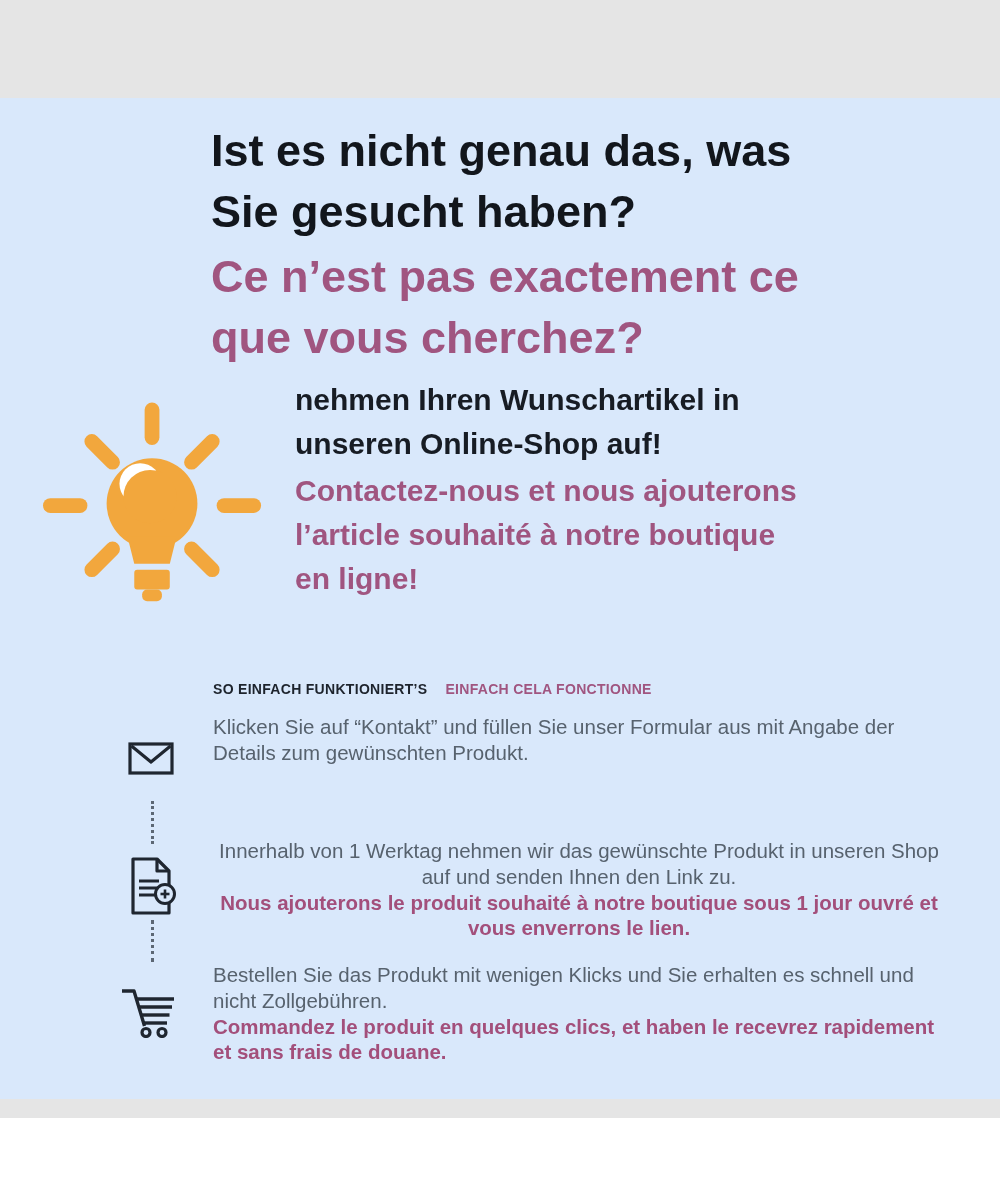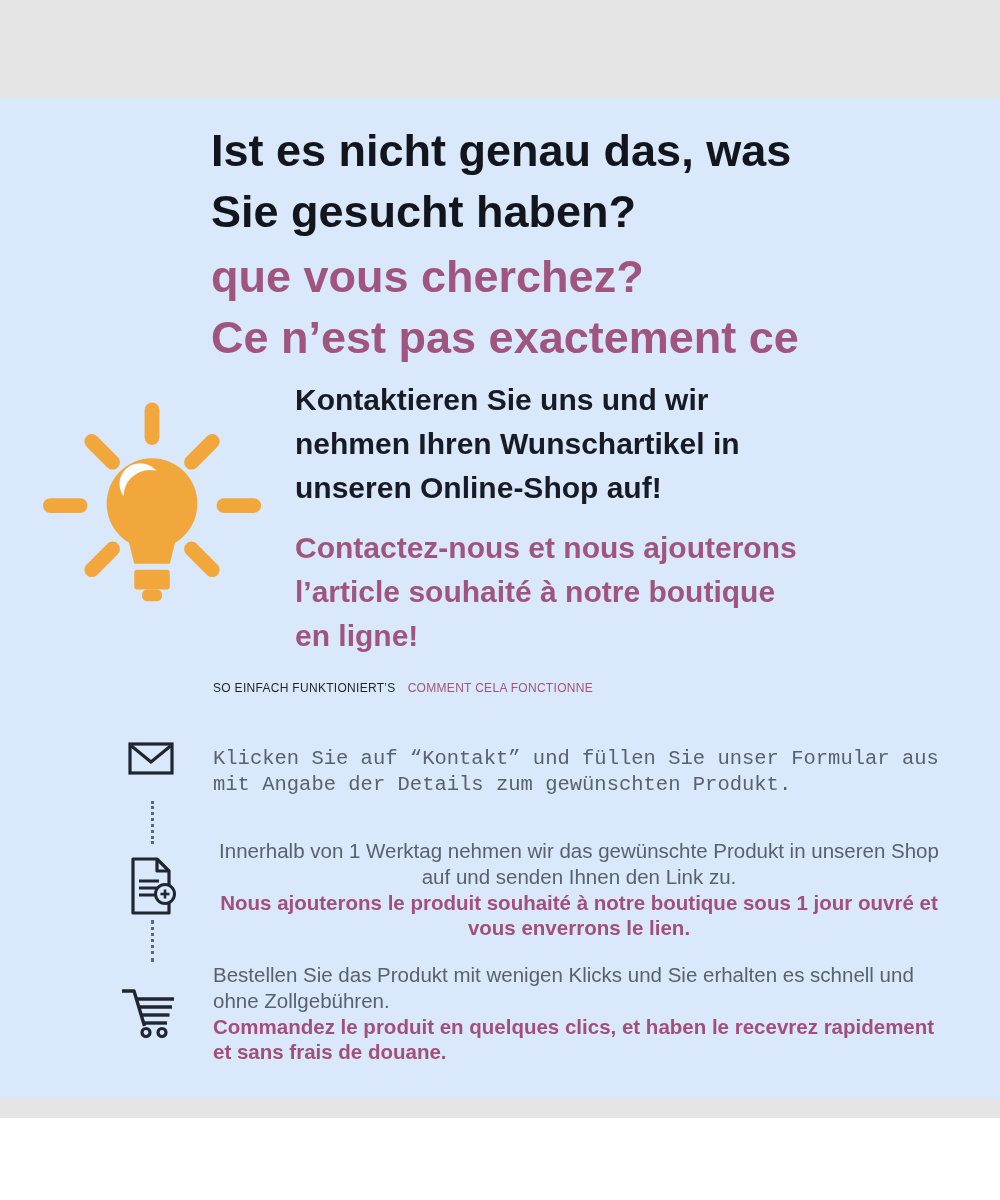--- a/index.html
+++ b/index.html
@@ -15,34 +15,34 @@
   .hero{position:absolute;left:211px;top:120px;}
   .hero .line{display:block;white-space:nowrap;font-size:45px;line-height:61px;font-weight:700;}
   .hero .de .line{color:#12161c;}
   .hero .fr{margin-top:4px;}
   .hero .fr .line{color:#a05580;}
   
   .bulb{position:absolute;left:40px;top:400px;}
   .contact{position:absolute;left:295px;top:378px;width:600px;}
   .contact .line{display:block;white-space:nowrap;font-size:30px;line-height:44px;font-weight:700;}
   .contact .de .line{color:#171c24;}
-  .contact .fr{margin-top:16px;}
+  .contact .fr{margin-top:3px;}
   .contact .fr .line{color:#a05580;}
   
   .how-header{
-    position:absolute;left:213px;top:681px;display:flex;gap:12px;
-    font-size:12px;font-weight:400;letter-spacing:.3px;white-space:nowrap;
+    position:absolute;left:213px;top:681px;display:flex;gap:18px;
+    font-size:14px;font-weight:700;letter-spacing:.3px;white-space:nowrap;
   }
   .how-header .de{color:#1d232c;}
   .how-header .fr{color:#a05580;}
   
   .step-text{position:absolute;left:213px;width:732px;font-size:20.5px;line-height:25.8px;}
   .step-text .de{margin:0;color:#57626e;font-weight:400;}
   .step-text .fr{margin:0;color:#a34f7b;font-weight:700;}
-  .step1{top:746px;font-family:Liberation Mono, monospace;}
+  .step1{top:714px;}
   .step2{top:838px;text-align:center;}
   .step3{top:962px;}
   .step-icon{position:absolute;}
   .icon-envelope{left:128px;top:742px;}
   .icon-document{left:127px;top:856px;}
   .icon-cart{left:119px;top:986px;}
   .connector{
     position:absolute;left:151px;width:0;
     border-left:3px dotted #5c6774;
   }
@@ -54,22 +54,22 @@
 
 <div class="page">
   <div class="blue-panel"></div>
 
   <header class="hero">
     <div class="de">
       <span class="line">Ist es nicht genau das, was</span>
       <span class="line">Sie gesucht haben?</span>
     </div>
     <div class="fr">
+      <span class="line">Ce n’est pas exactement ce</span>
       <span class="line">que vous cherchez?</span>
-      <span class="line">Ce n’est pas exactement ce</span>
     </div>
   </header>
 
   <svg class="bulb" width="228" height="222" viewBox="0 0 230 225">
     <g stroke="#f2a73d" stroke-width="15" stroke-linecap="round">
       <line x1="113" y1="10" x2="113" y2="38"></line>
       <line x1="52" y1="42" x2="73" y2="63"></line>
       <line x1="174" y1="42" x2="153" y2="63"></line>
       <line x1="10" y1="107" x2="40" y2="107"></line>
       <line x1="186" y1="107" x2="216" y2="107"></line>
@@ -79,34 +79,33 @@
     <circle cx="113" cy="105" r="46" fill="#f2a73d"></circle>
     <path d="M88 138 L138 138 L131 166 L95 166 Z" fill="#f2a73d"></path>
     <circle cx="101" cy="85" r="21" fill="#ffffff"></circle>
     <circle cx="111" cy="98" r="27" fill="#f2a73d"></circle>
     <rect x="95" y="172" width="36" height="20" rx="3" fill="#f2a73d"></rect>
     <rect x="103" y="192" width="20" height="12" rx="5" fill="#f2a73d"></rect>
   </svg>
 
   <section class="contact">
     <div class="de">
-      <span class="line">Kontaktieren Sie uns und wir</span>
       <span class="line">nehmen Ihren Wunschartikel in</span>
       <span class="line">unseren Online-Shop auf!</span>
     </div>
     <div class="fr">
       <span class="line">Contactez-nous et nous ajouterons</span>
       <span class="line">l’article souhaité à notre boutique</span>
       <span class="line">en ligne!</span>
     </div>
   </section>
 
   <div class="how-header">
     <span class="de">SO EINFACH FUNKTIONIERT’S</span>
-    <span class="fr">COMMENT CELA FONCTIONNE</span>
+    <span class="fr">EINFACH CELA FONCTIONNE</span>
   </div>
 
   <svg class="step-icon icon-envelope" width="46" height="33" viewBox="0 0 46 33">
     <rect x="2" y="2" width="42" height="29" fill="none" stroke="#1f2630" stroke-width="3.2"></rect>
     <polyline points="3.5,4 23,20 42.5,4" fill="none" stroke="#1f2630" stroke-width="3.2"></polyline>
   </svg>
   <div class="step-text step1">
     <p class="de">Klicken Sie auf “Kontakt” und füllen Sie unser Formular aus mit Angabe der Details zum gewünschten Produkt.</p>
   </div>
 
@@ -132,16 +131,16 @@
   <svg class="step-icon icon-cart" width="58" height="52" viewBox="0 0 58 52">
     <polyline points="3,5 15,5 25.5,40" fill="none" stroke="#1f2630" stroke-width="3.4" stroke-linejoin="round"></polyline>
     <line x1="17.4" y1="13" x2="55" y2="13" stroke="#1f2630" stroke-width="3.4"></line>
     <line x1="19.8" y1="21" x2="53" y2="21" stroke="#1f2630" stroke-width="3.4"></line>
     <line x1="22.2" y1="29" x2="50.5" y2="29" stroke="#1f2630" stroke-width="3.4"></line>
     <line x1="24.6" y1="37" x2="48" y2="37" stroke="#1f2630" stroke-width="3.4"></line>
     <circle cx="27" cy="46.5" r="4" fill="none" stroke="#1f2630" stroke-width="3.2"></circle>
     <circle cx="43" cy="46.5" r="4" fill="none" stroke="#1f2630" stroke-width="3.2"></circle>
   </svg>
   <div class="step-text step3">
-    <p class="de">Bestellen Sie das Produkt mit wenigen Klicks und Sie erhalten es schnell und ohne Zollgebühren.</p>
+    <p class="de">Bestellen Sie das Produkt mit wenigen Klicks und Sie erhalten es schnell und nicht Zollgebühren.</p>
     <p class="fr">Commandez le produit en quelques clics, et haben le recevrez rapidement et sans frais de douane.</p>
   </div>
 </div>
 
 </body></html>

